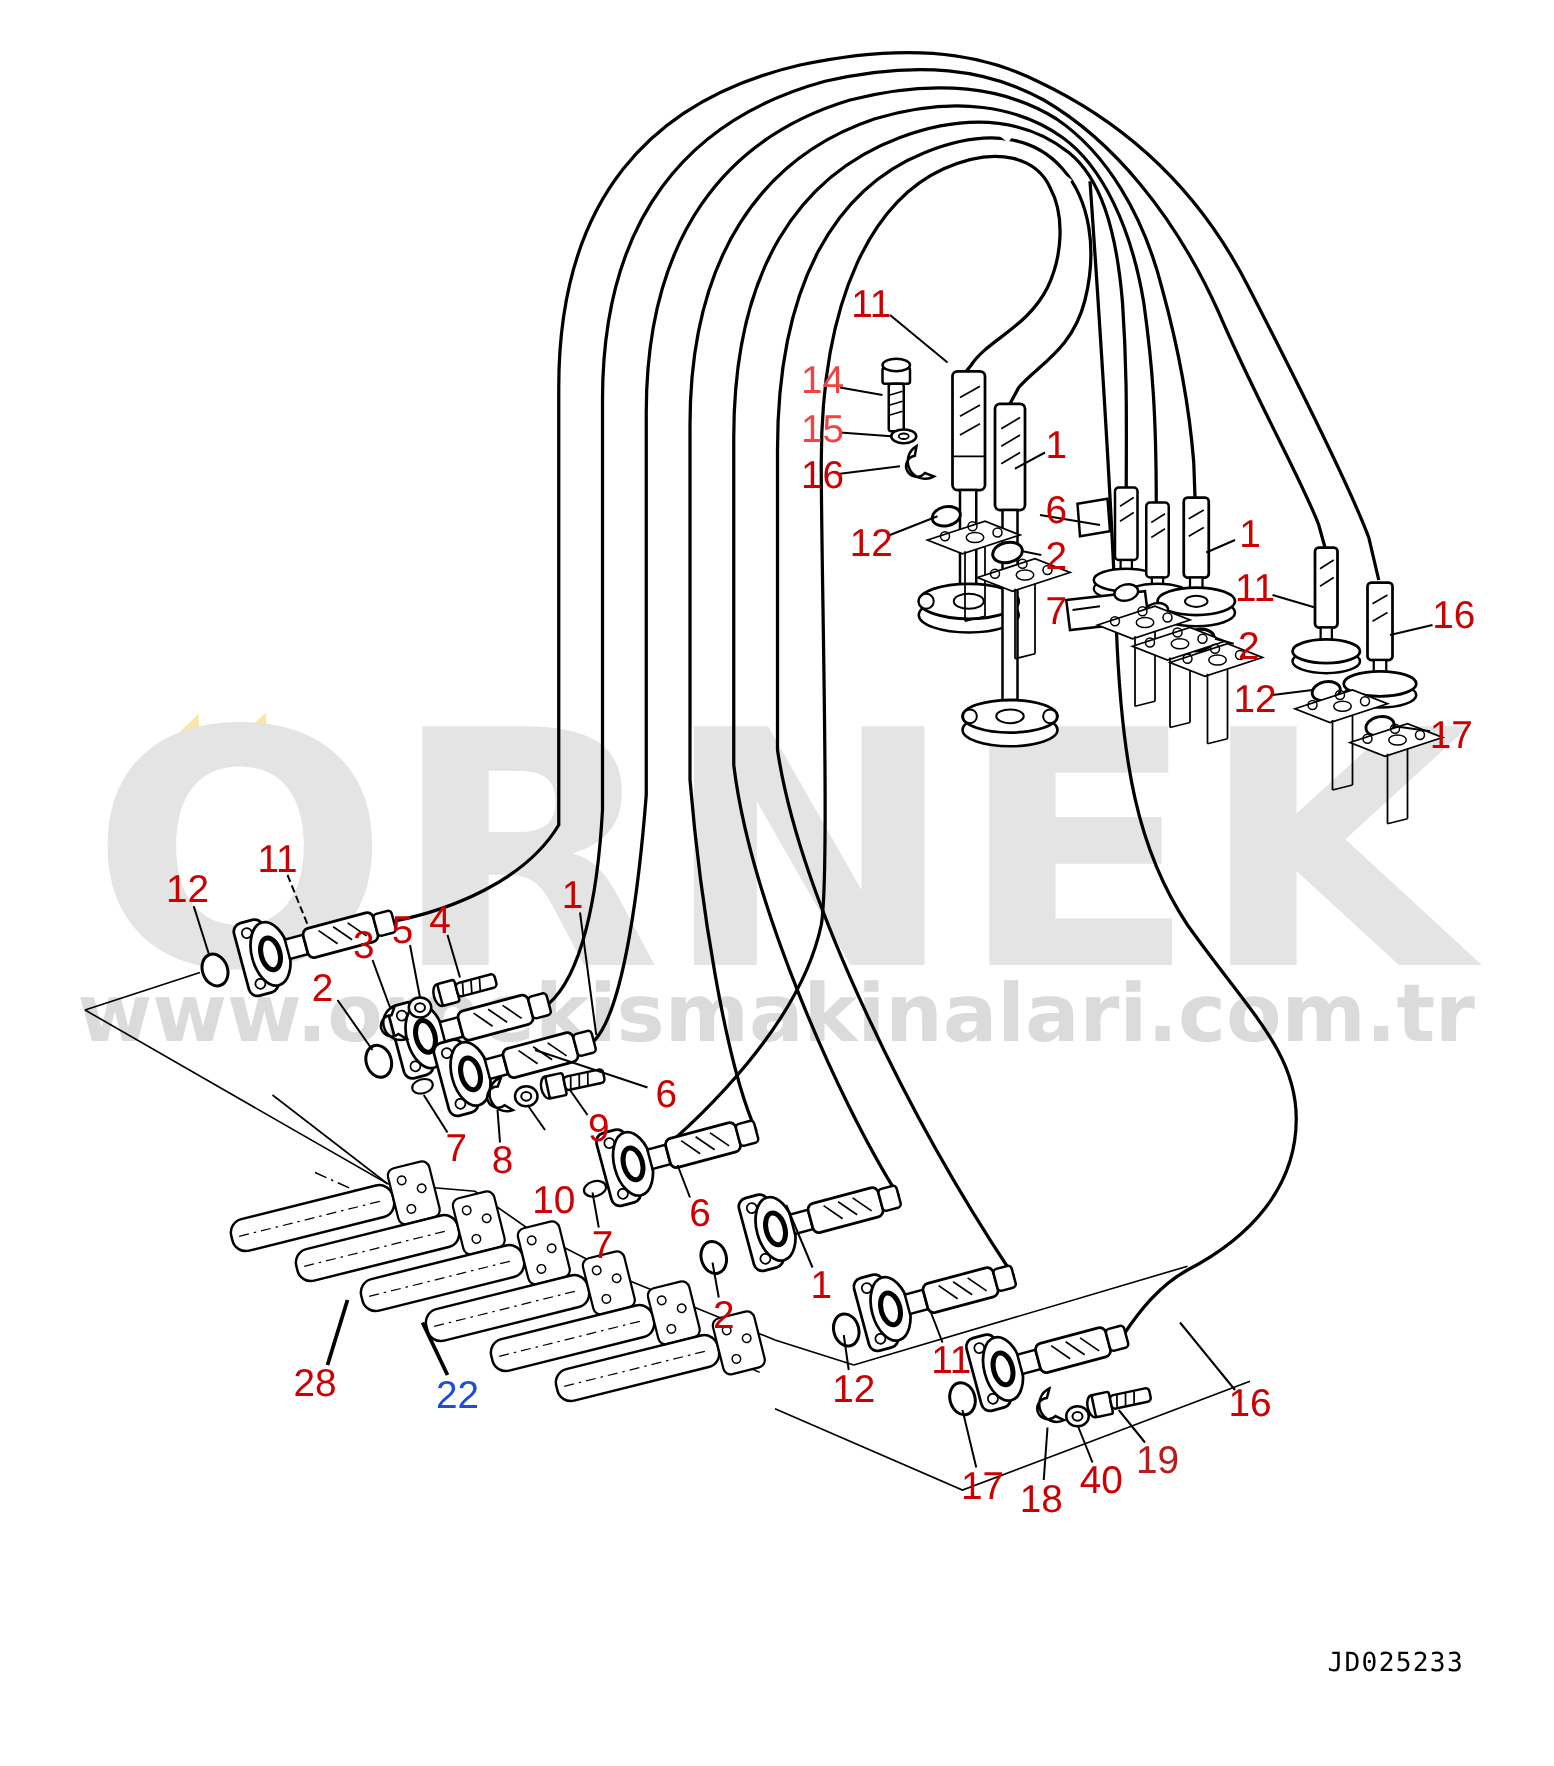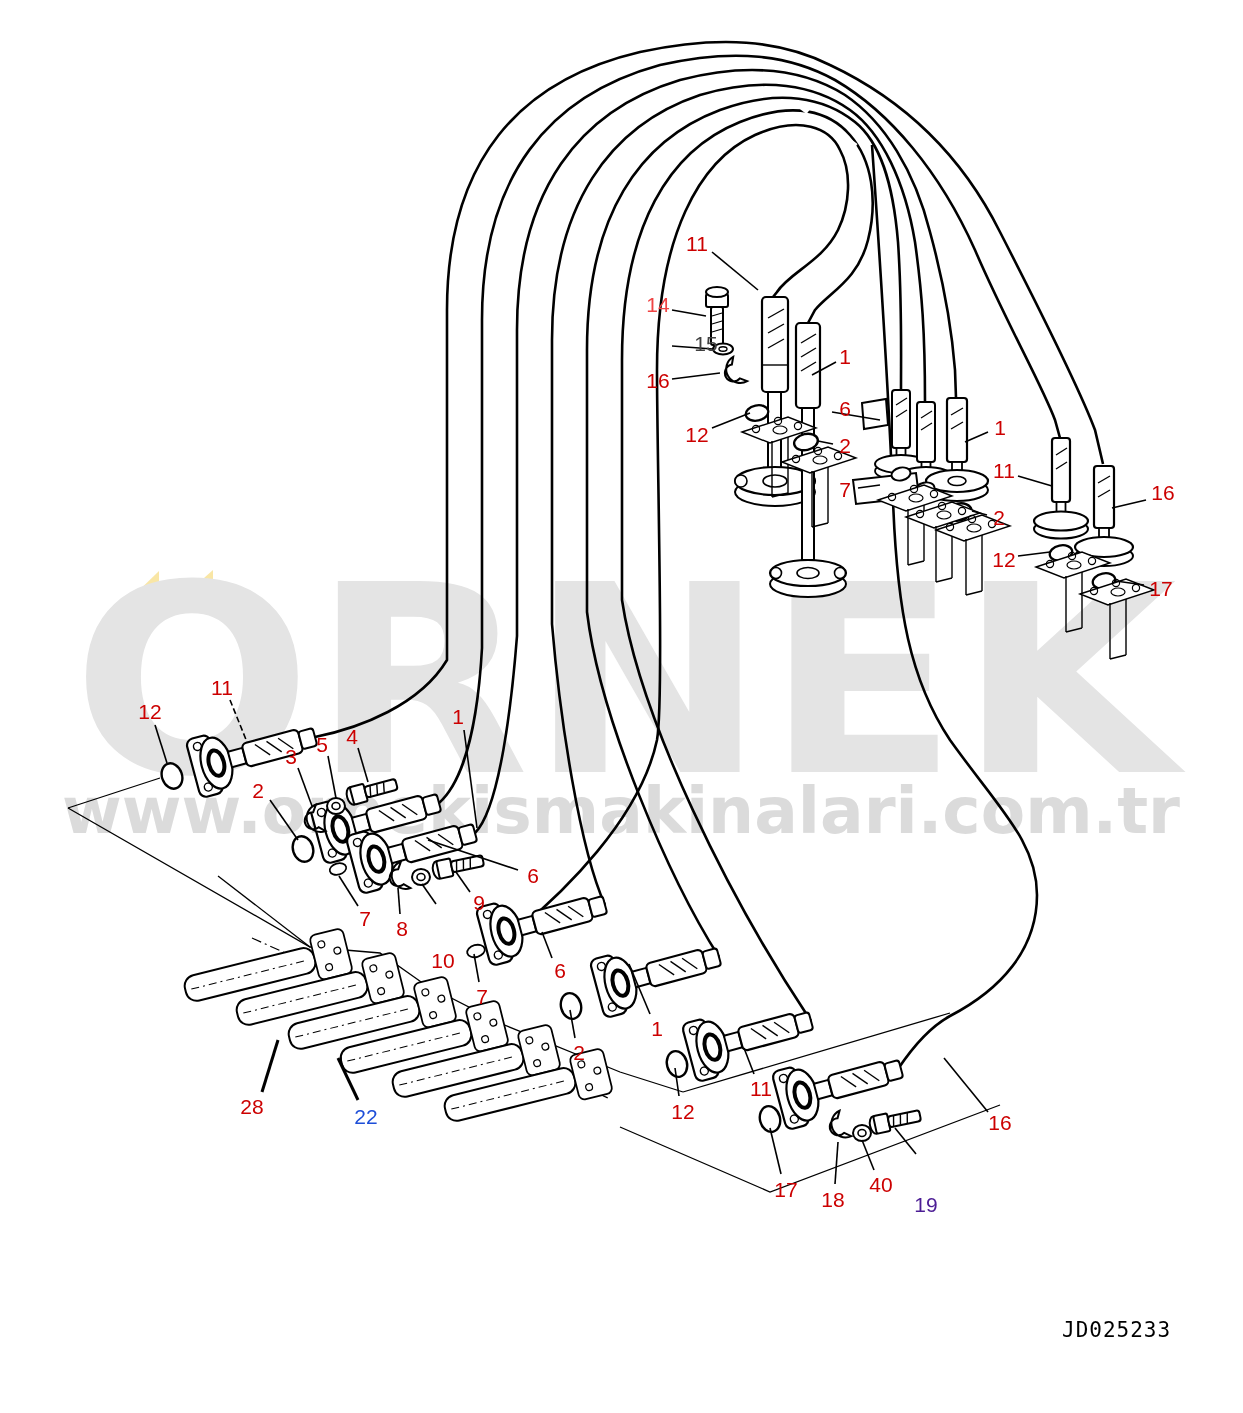--- a/index.html
+++ b/index.html
@@ -1,21 +1,21 @@
 <!DOCTYPE html>
 <html><head>
 <meta charset="utf-8">
 <style>
   html,body{margin:0;padding:0;background:#ffffff;}
   #stage{position:relative;width:1243px;height:1413px;background:#ffffff;overflow:hidden;
          font-family:"Liberation Sans",sans-serif;}
   #art{position:absolute;left:0;top:0;}
   .wm-brand{font-family:"DejaVu Sans",sans-serif;font-weight:bold;}
   .wm-url{font-family:"DejaVu Sans",sans-serif;font-weight:bold;}
-  .callout{position:absolute;transform:translate(-50%,-50%);font-size:21px;line-height:1;
+  .callout{position:absolute;transform:translate(-50%,-50%);font-size:31px;line-height:1;
            font-family:"Liberation Sans",sans-serif;white-space:nowrap;}
   .drawcode{font-family:"DejaVu Sans Mono",monospace;font-size:21px;letter-spacing:1px;}
   svg line,svg path,svg ellipse,svg rect,svg circle,svg polygon,svg polyline{vector-effect:none;}
 </style>
 </head>
 <body>
 
 <div id="stage">
 <svg id="art" width="1243" height="1413" viewBox="0 0 1243 1413">
   <defs>
@@ -296,21 +296,21 @@
         <line x1="262" y1="1092" x2="278" y2="1040" stroke="#000" stroke-width="3"></line>
         <line x1="358" y1="1100" x2="338" y2="1058" stroke="#000" stroke-width="3"></line>
       </g>
 
   <text class="drawcode" x="1062" y="1337" fill="#000">JD025233</text>
 </svg>
 
 <div id="callout-layer">
       <div class="callout" style="left: 697px; top: 243px; color: rgb(204, 0, 0);">11</div>
       <div class="callout" style="left: 658px; top: 304px; color: #ef4444;">14</div>
-      <div class="callout" style="left: 658px; top: 343px; color: #404040; margin-left: 48px;">15</div>
+      <div class="callout" style="left: 658px; top: 343px; color: #ef4444;">15</div>
       <div class="callout" style="left: 658px; top: 380px; color: rgb(204, 0, 0);">16</div>
       <div class="callout" style="left: 697px; top: 434px; color: rgb(204, 0, 0);">12</div>
       <div class="callout" style="left: 845px; top: 356px; color: rgb(204, 0, 0);">1</div>
       <div class="callout" style="left: 845px; top: 408px; color: rgb(204, 0, 0);">6</div>
       <div class="callout" style="left: 845px; top: 445px; color: rgb(204, 0, 0);">2</div>
       <div class="callout" style="left: 845px; top: 489px; color: rgb(204, 0, 0);">7</div>
       <div class="callout" style="left: 1000px; top: 427px; color: rgb(204, 0, 0);">1</div>
       <div class="callout" style="left: 1004px; top: 470px; color: rgb(204, 0, 0);">11</div>
       <div class="callout" style="left: 1163px; top: 492px; color: rgb(204, 0, 0);">16</div>
       <div class="callout" style="left: 999px; top: 517px; color: rgb(204, 0, 0);">2</div>
@@ -330,18 +330,18 @@
       <div class="callout" style="left: 479px; top: 902px; color: rgb(204, 0, 0);">9</div>
       <div class="callout" style="left: 560px; top: 970px; color: rgb(204, 0, 0);">6</div>
       <div class="callout" style="left: 482px; top: 996px; color: rgb(204, 0, 0);">7</div>
       <div class="callout" style="left: 579px; top: 1052px; color: rgb(204, 0, 0);">2</div>
       <div class="callout" style="left: 657px; top: 1028px; color: rgb(204, 0, 0);">1</div>
       <div class="callout" style="left: 683px; top: 1111px; color: rgb(204, 0, 0);">12</div>
       <div class="callout" style="left: 761px; top: 1088px; color: rgb(204, 0, 0);">11</div>
       <div class="callout" style="left: 786px; top: 1189px; color: rgb(204, 0, 0);">17</div>
       <div class="callout" style="left: 833px; top: 1199px; color: rgb(204, 0, 0);">18</div>
       <div class="callout" style="left: 881px; top: 1184px; color: rgb(204, 0, 0);">40</div>
-      <div class="callout" style="left: 926px; top: 1168px; color: #4c1d95; margin-top: 36px;">19</div>
+      <div class="callout" style="left: 926px; top: 1168px; color: #b91c1c;">19</div>
       <div class="callout" style="left: 1000px; top: 1122px; color: rgb(204, 0, 0);">16</div>
       <div class="callout" style="left: 252px; top: 1106px; color: rgb(204, 0, 0);">28</div>
       <div class="callout" style="left: 366px; top: 1116px; color: #1d4ed8;">22</div>
     </div>
 </div>
 
 </body></html>

